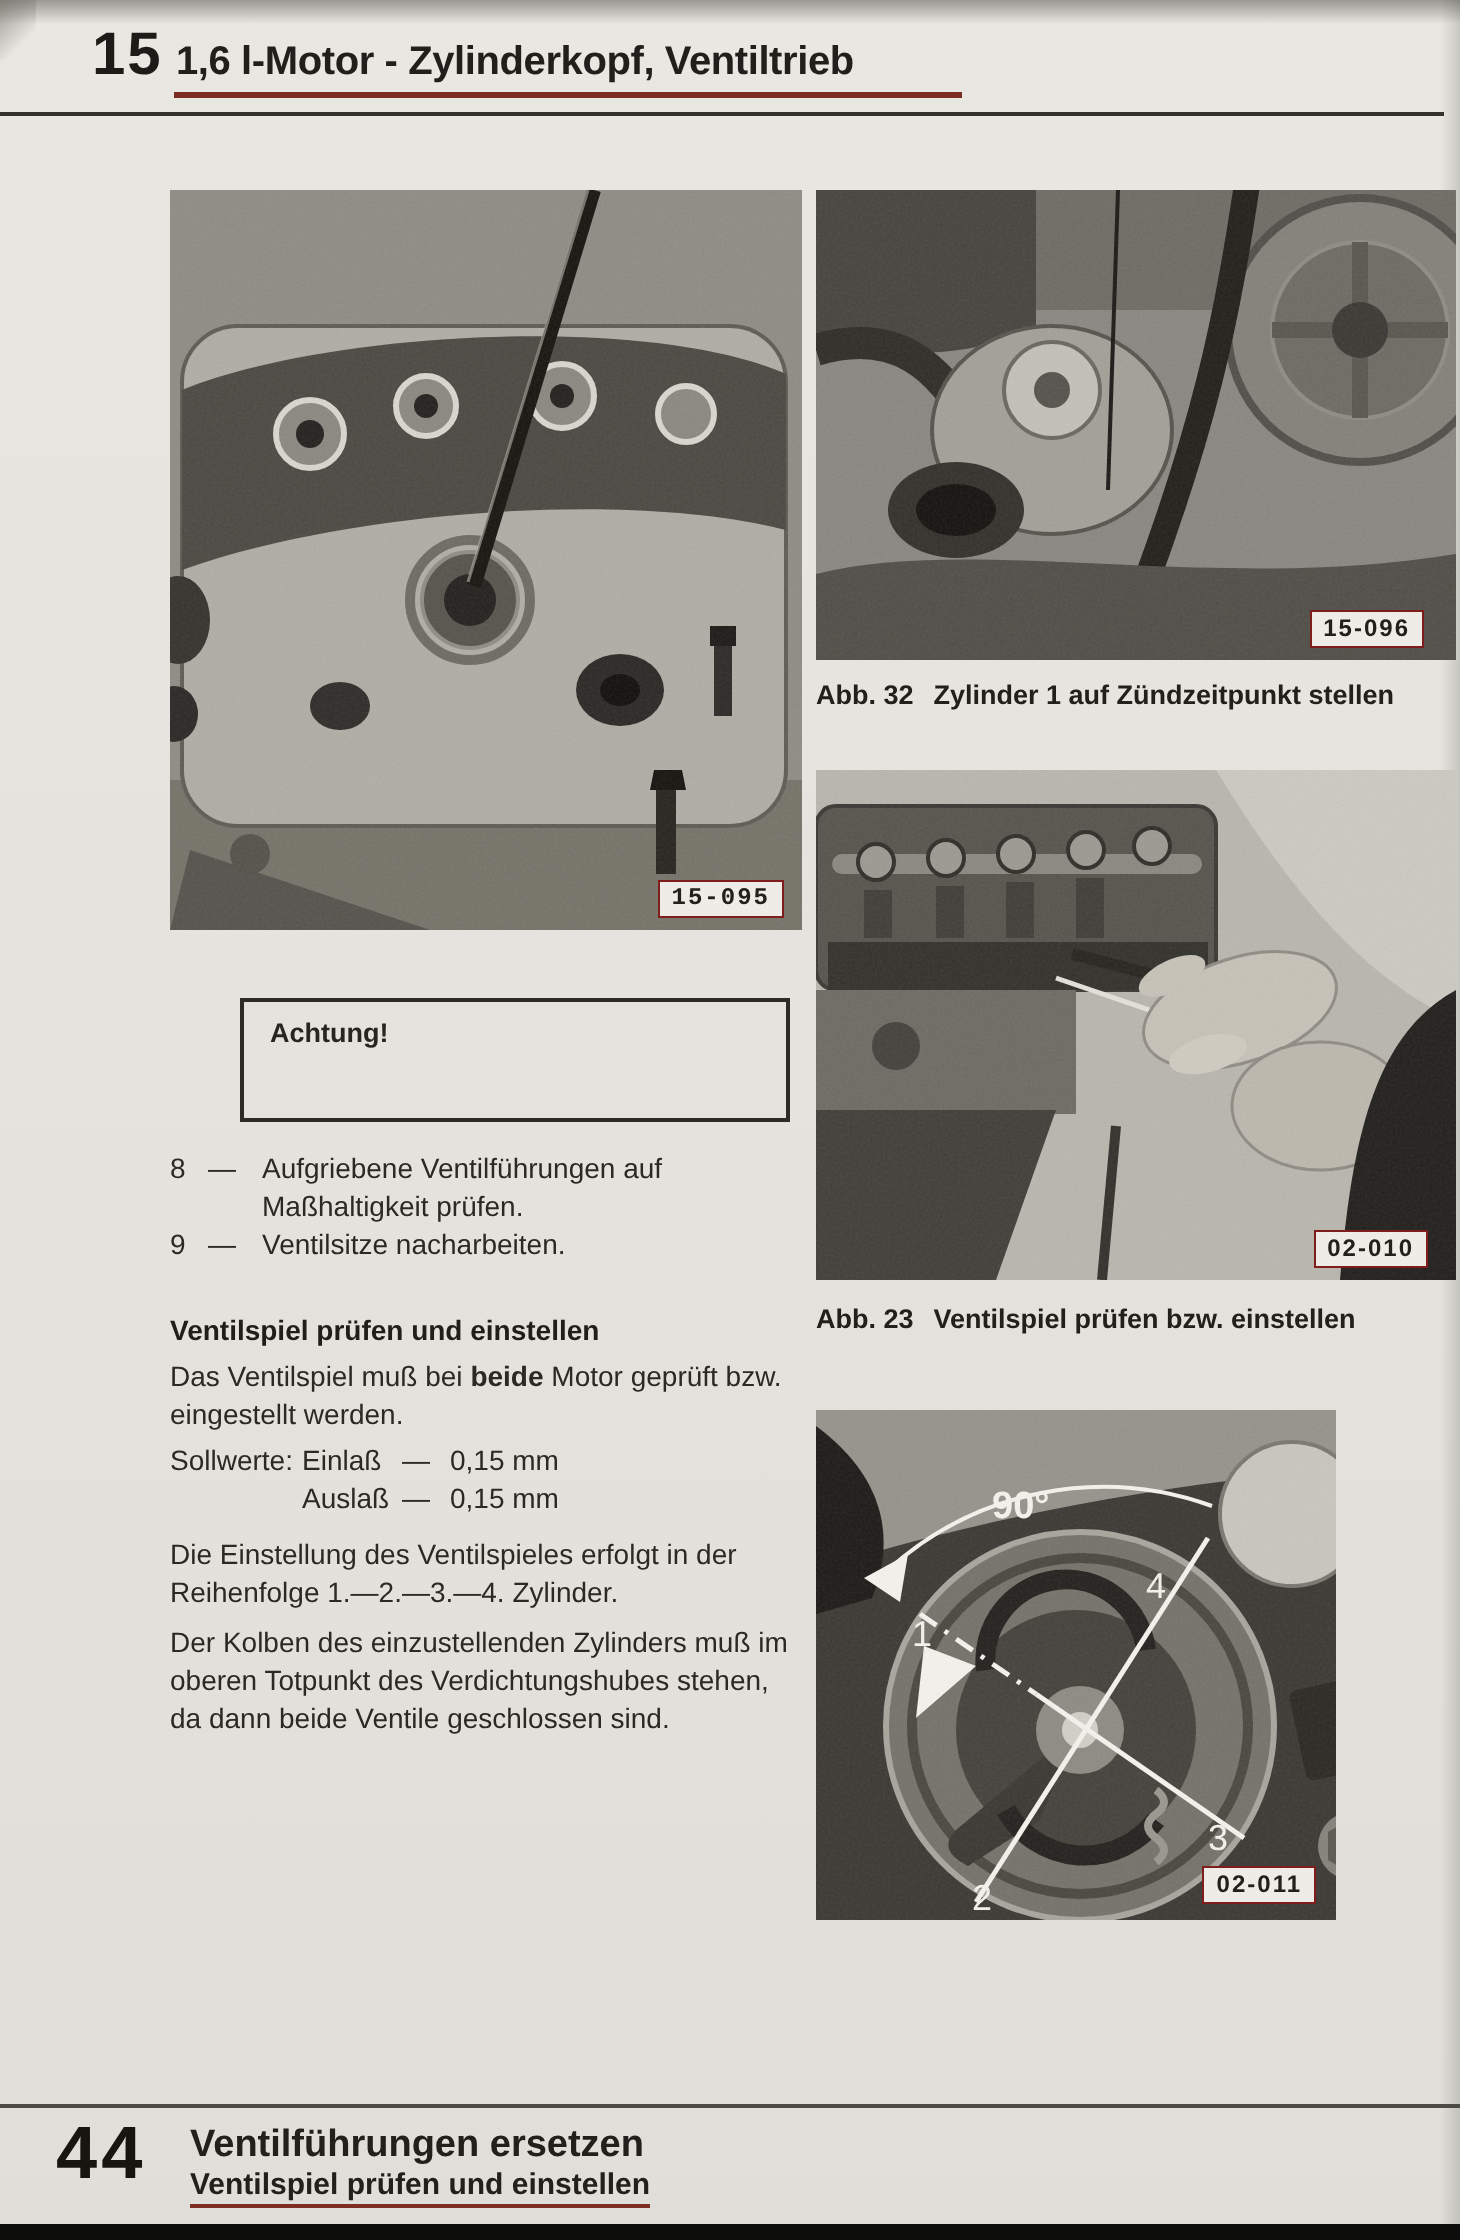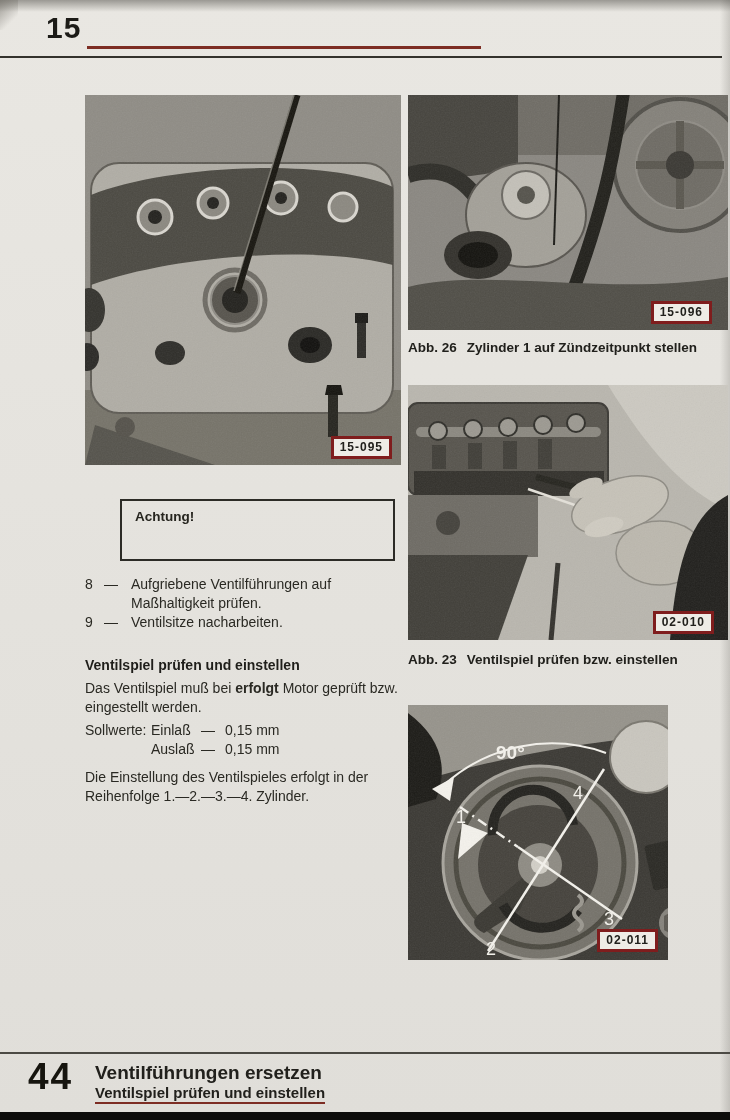--- a/index.html
+++ b/index.html
@@ -18,23 +18,23 @@
 
   
   .section-num{position:absolute;left:46px;top:11px;font-size:30px;font-weight:bold;color:#1c1b17;letter-spacing:1px;}
   .page-title{position:absolute;left:88px;top:20px;font-size:20px;font-weight:bold;color:#211f1b;letter-spacing:-0.2px;white-space:nowrap;}
   .title-underline{position:absolute;left:87px;top:46px;width:394px;height:3px;background:var(--accent-red,#7d2d23);}
   .header-rule{position:absolute;left:0;top:56px;width:722px;height:2px;background:#34322d;}
 
   
   .photo{position:absolute;overflow:hidden;box-shadow:inset 0 0 16px rgba(0,0,0,.25);background:#8f8c85;}
   .photo svg{display:block;}
-  .photo-label{position:absolute;background:#eeece6;border:3px solid #7f1d1d;color:#21201c;
+  .photo-label{position:absolute;background:#eeece6;border:1px solid #7f1d1d;color:#21201c;
     font-size:12px;line-height:17px;padding:0 6px;letter-spacing:1px;font-weight:bold;}
-  #fig21{left:85px;top:95px;width:316px;height:370px;}
+  #fig21{left:85px;top:95px;width:316px;height:370px;font-family:Liberation Mono, monospace;}
   #fig22{left:408px;top:95px;width:320px;height:235px;}
   #fig23{left:408px;top:385px;width:320px;height:255px;}
   #fig24{left:408px;top:705px;width:260px;height:255px;}
 
   .caption{position:absolute;font-size:13.5px;font-weight:bold;color:#21201c;white-space:nowrap;}
   .caption .cap-text{margin-left:10px;}
   #cap21{left:85px;top:473px;}
   #cap22{left:408px;top:340px;}
   #cap23{left:408px;top:652px;}
   #cap24{left:408px;top:966px;}
@@ -72,20 +72,21 @@
 </style>
 </head>
 <body>
 
 <div class="page">
   <div class="top-shade"></div>
   <div class="corner-mark"></div>
   <div class="edge-right"></div>
 
   <div class="section-num">15</div>
+  <div class="page-title">1,6 l-Motor - Zylinderkopf, Ventiltrieb</div>
   <div class="title-underline"></div>
   <div class="header-rule"></div>
 
   <div class="photo" id="fig21">
     <svg width="316" height="370" viewBox="0 0 316 370">
       <defs>
         <filter id="g1">
             <feTurbulence type="fractalNoise" baseFrequency="0.8" numOctaves="2" result="n"></feTurbulence>
             <feColorMatrix in="n" type="saturate" values="0"></feColorMatrix>
           </filter>
@@ -131,39 +132,40 @@
     <span class="li-dash">—</span>
     <span class="li-text">Aufgriebene Ventilführungen auf Maßhaltigkeit prüfen.</span>
   </div>
   <div class="list-item" id="item9">
     <span class="li-num">9</span>
     <span class="li-dash">—</span>
     <span class="li-text">Ventilsitze nacharbeiten.</span>
   </div>
 
   <div class="sub-heading">Ventilspiel prüfen und einstellen</div>
-  <p class="para" id="para1"><span>Das Ventilspiel muß bei </span><b>erfolgt</b><span> Motor geprüft bzw. eingestellt werden.</span></p>
+  <p class="para" id="para1"><span>Das Ventilspiel muß bei </span><b>beide</b><span> Motor geprüft bzw. eingestellt werden.</span></p>
 
   <div class="spec">
     <span class="sw-label">Sollwerte:</span>
     <div>
       <div class="sw-row">
         <span class="sw-name">Einlaß</span>
         <span class="sw-dash">—</span>
         <span class="sw-val">0,15 mm</span>
       </div>
       <div class="sw-row">
         <span class="sw-name">Auslaß</span>
         <span class="sw-dash">—</span>
         <span class="sw-val">0,15 mm</span>
       </div>
     </div>
   </div>
 
   <p class="para" id="para2">Die Einstellung des Ventilspieles erfolgt in der Reihenfolge 1.—2.—3.—4. Zylinder.</p>
+  <p class="para" id="para3">Der Kolben des einzustellenden Zylinders muß im oberen Totpunkt des Verdichtungshubes stehen, da dann beide Ventile geschlossen sind.</p>
 
   <div class="photo" id="fig22">
     <svg width="320" height="235" viewBox="0 0 320 235">
       <defs>
         <filter id="g2">
             <feTurbulence type="fractalNoise" baseFrequency="0.8" numOctaves="2" result="n"></feTurbulence>
             <feColorMatrix in="n" type="saturate" values="0"></feColorMatrix>
           </filter>
       </defs>
       <rect width="320" height="235" fill="#8a8781"></rect>
@@ -180,21 +182,21 @@
       <circle cx="118" cy="100" r="9" fill="#55534c"></circle>
       <ellipse cx="70" cy="160" rx="34" ry="24" fill="#33312c"></ellipse>
       <ellipse cx="70" cy="160" rx="20" ry="13" fill="#14130f"></ellipse>
       <line x1="151" y1="0" x2="146" y2="150" stroke="#1c1b17" stroke-width="2"></line>
       <path d="M0,192 C80,172 200,202 320,182 L320,235 L0,235 Z" fill="#504e47"></path>
       <rect width="320" height="235" filter="url(#g2)" opacity="0.10"></rect>
     </svg>
     <div class="photo-label" style="right:16px;bottom:6px;">15-096</div>
   </div>
   <div class="caption" id="cap22">
-    <span>Abb. 26</span><span class="cap-text">Zylinder 1 auf Zündzeitpunkt stellen</span>
+    <span>Abb. 32</span><span class="cap-text">Zylinder 1 auf Zündzeitpunkt stellen</span>
   </div>
 
   <div class="photo" id="fig23">
     <svg width="320" height="255" viewBox="0 0 320 255">
       <defs>
         <filter id="g3">
             <feTurbulence type="fractalNoise" baseFrequency="0.8" numOctaves="2" result="n"></feTurbulence>
             <feColorMatrix in="n" type="saturate" values="0"></feColorMatrix>
           </filter>
       </defs>

